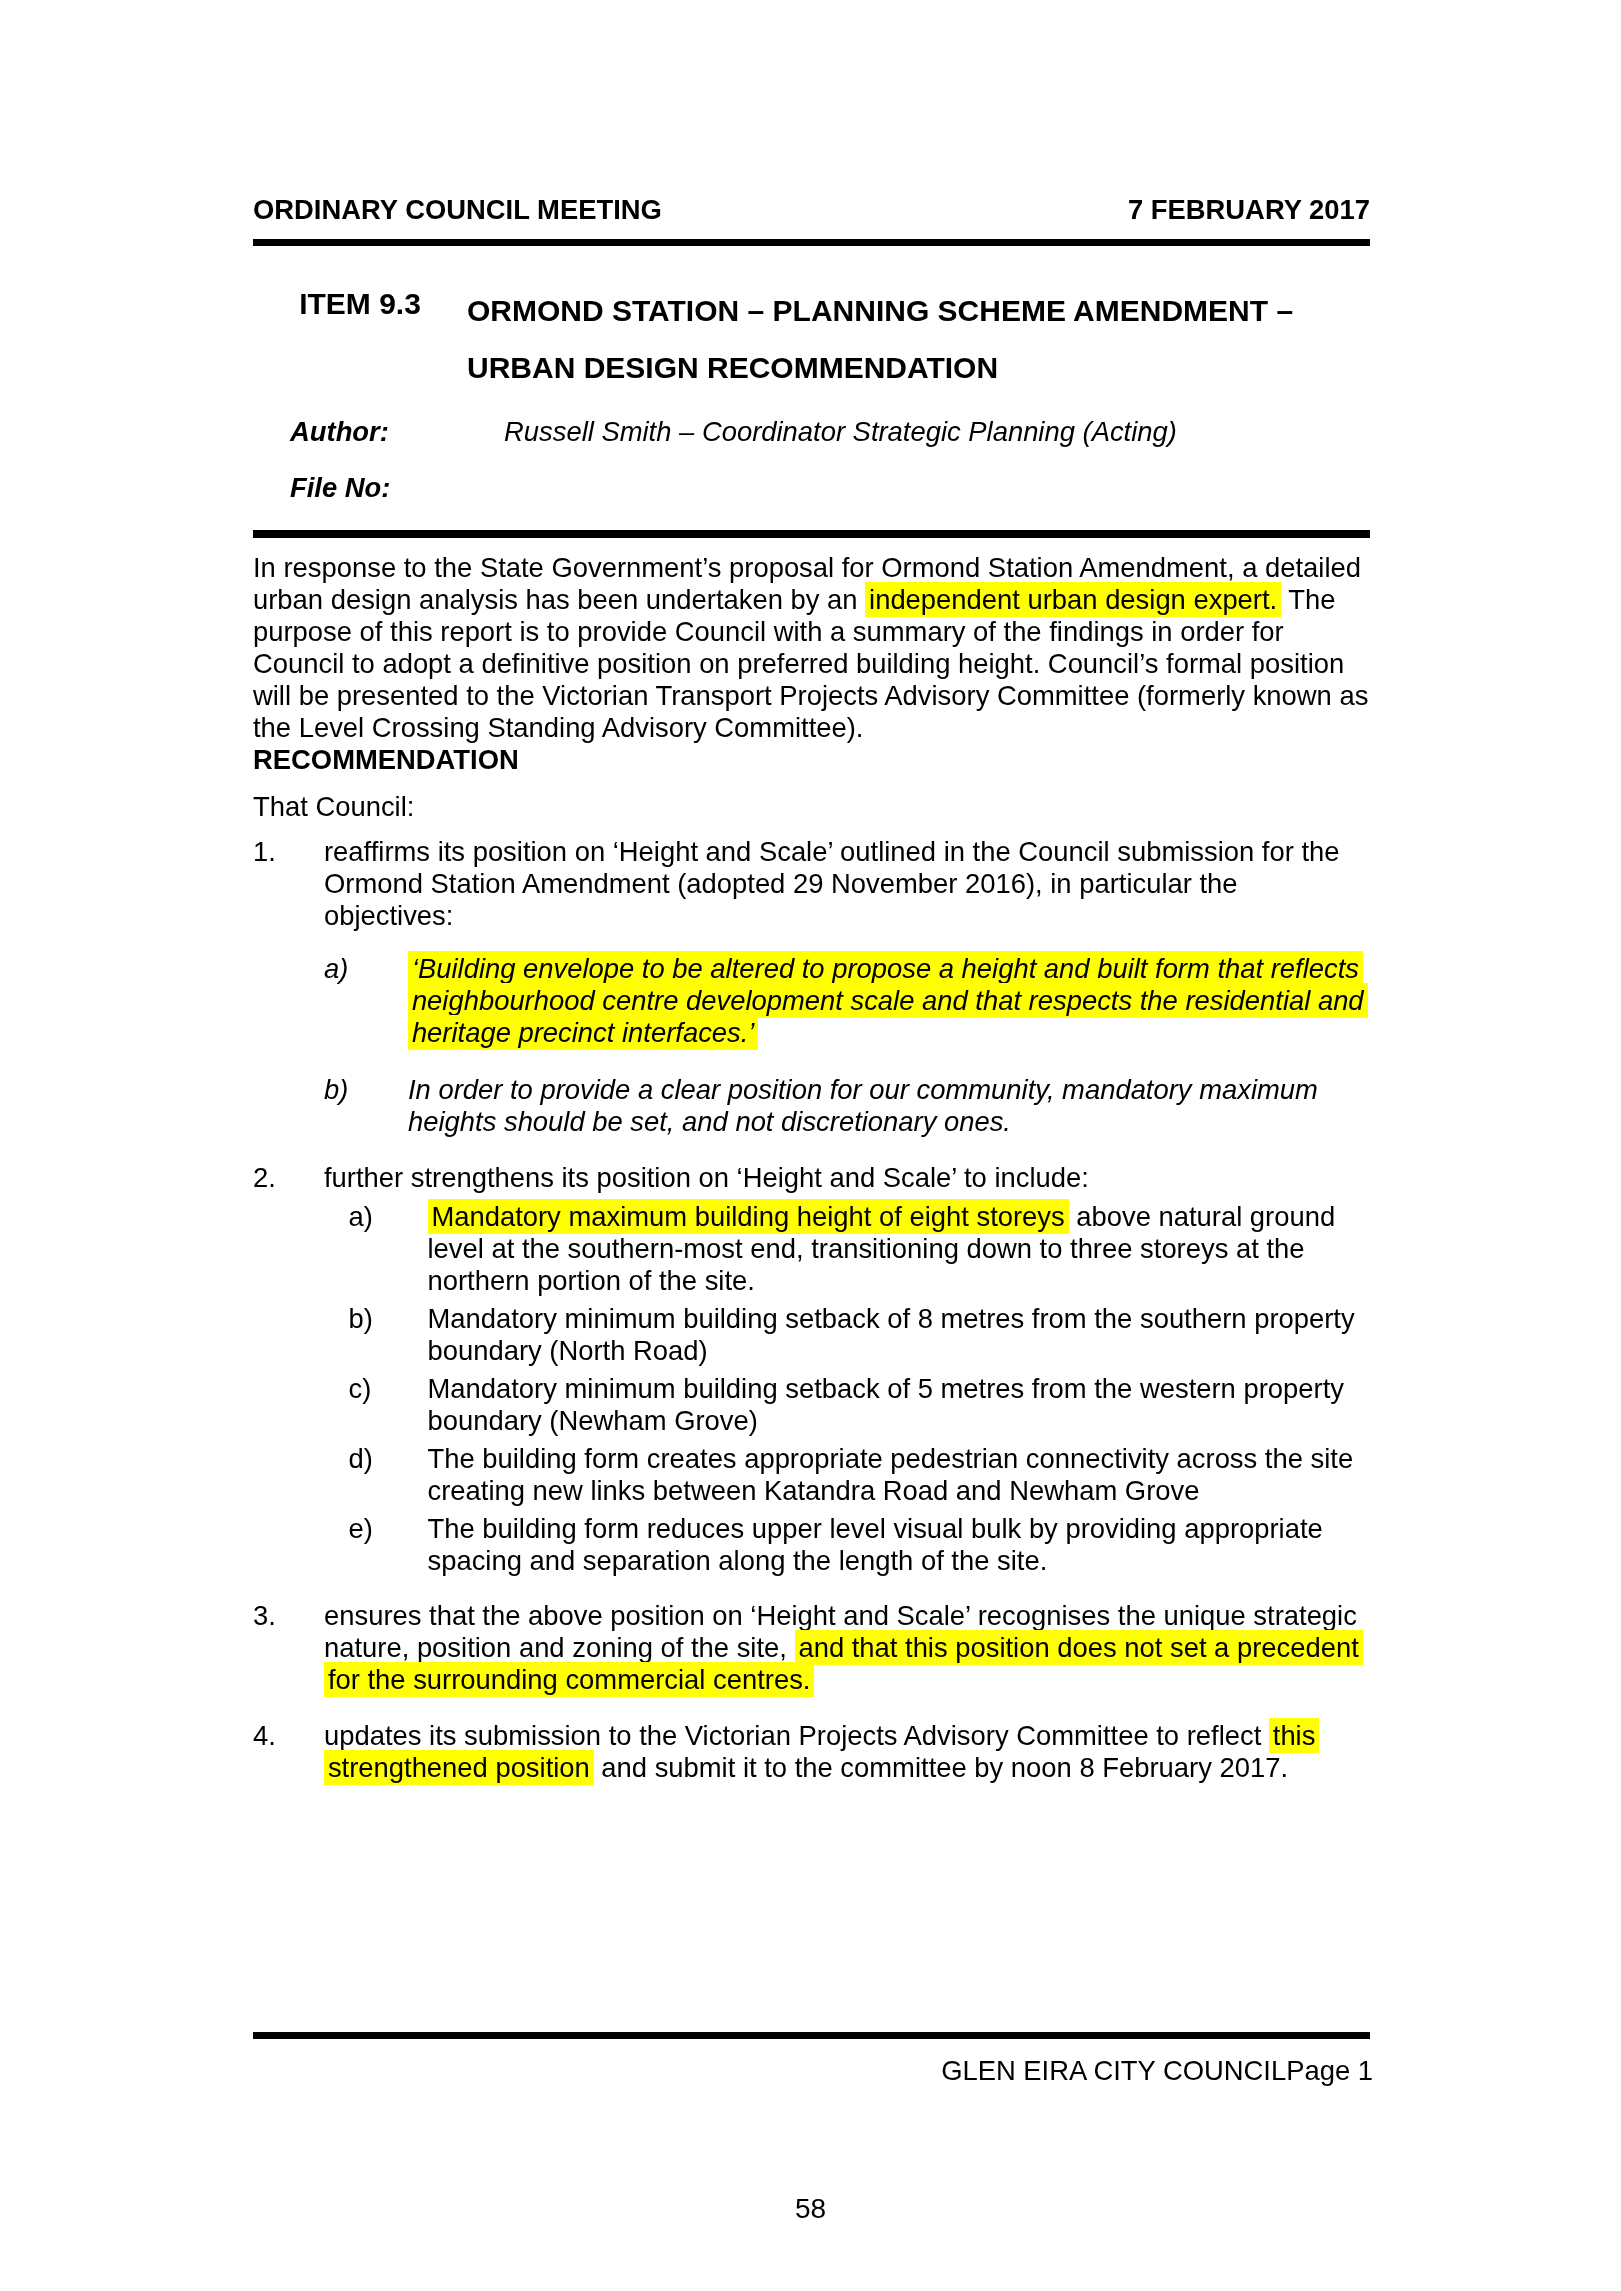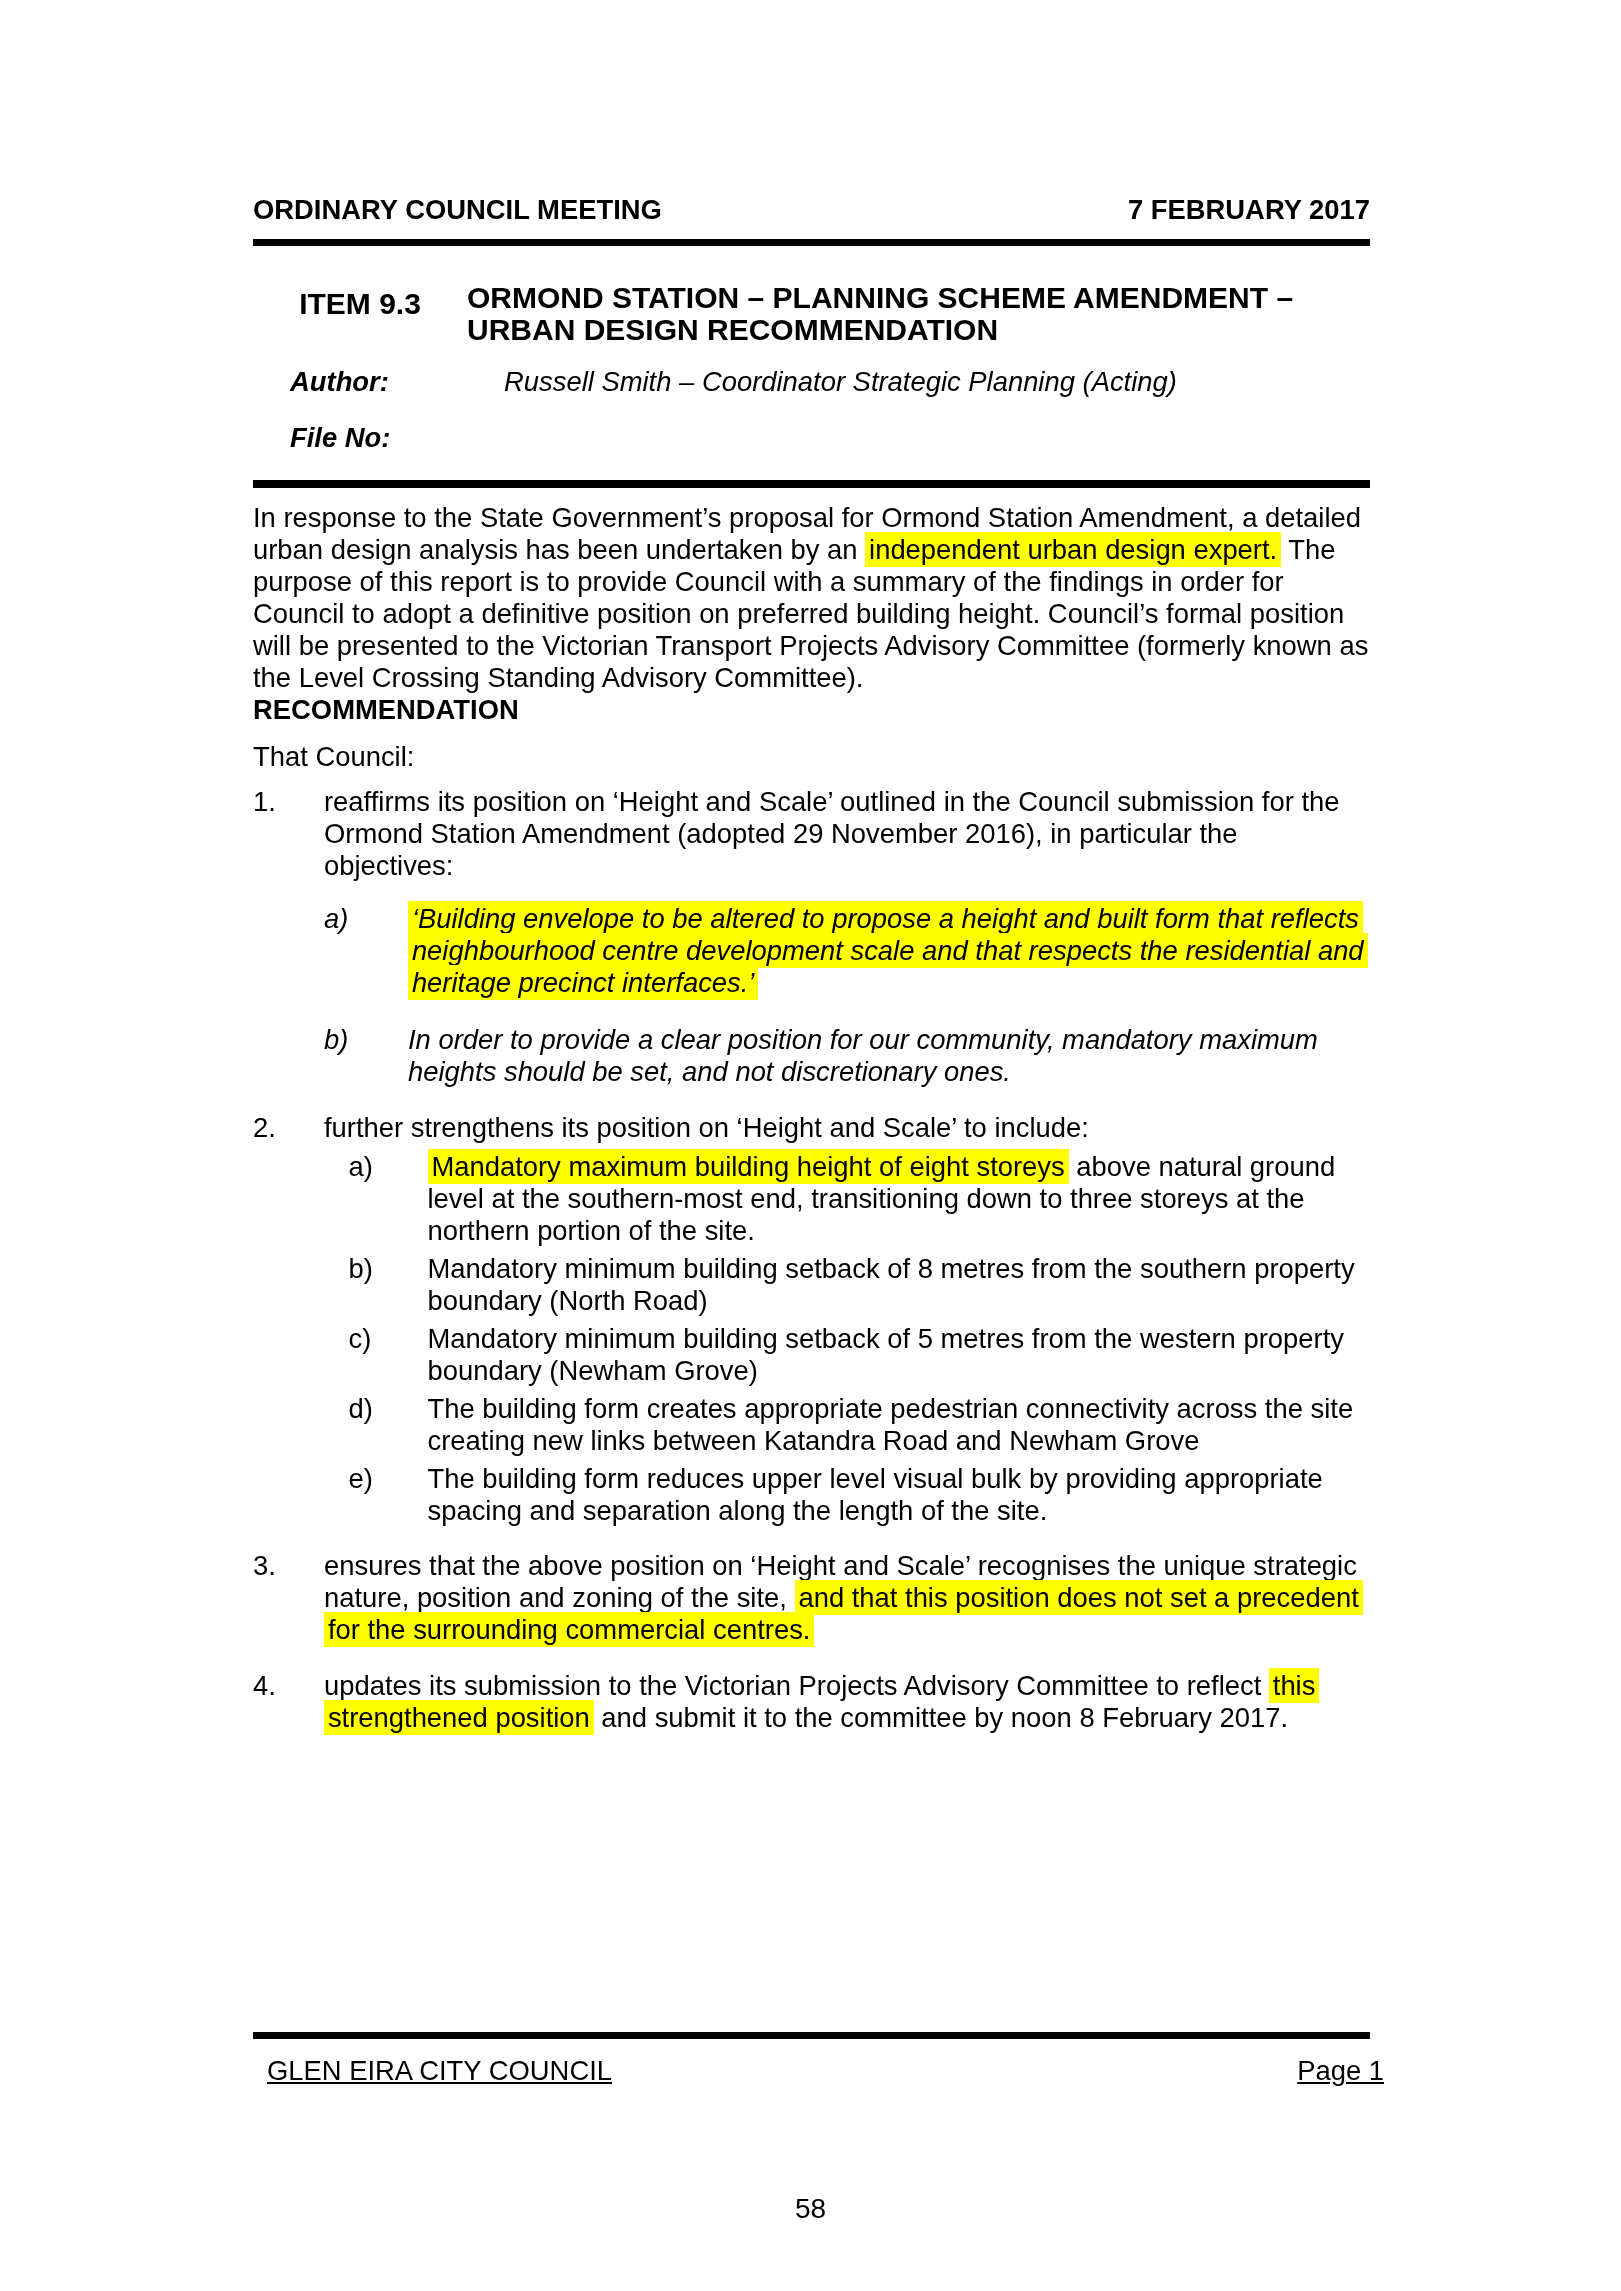--- a/index.html
+++ b/index.html
@@ -34,21 +34,21 @@
   .rule-top { margin-top: 12.7px; }
   .rule-mid { margin-top: 26.5px; }
   .item-block {
     display: flex;
     margin-top: 36px;
     font-size: 30px;
     font-weight: bold;
     line-height: 43px;
   }
   .item-number { width: 214px; flex-shrink: 0; text-align: center; }
-  .item-title { width: 902px; margin: 0; font-size: 30px; line-height: 32px; }
+  .item-title { width: 902px; margin: 0; font-size: 30px; line-height: 57px; }
   .meta-rows { margin-top: 19.6px; }
   .meta-row { display: flex; margin-bottom: 23.5px; font-style: italic; }
   .meta-label { width: 214px; flex-shrink: 0; font-weight: bold; margin-left: 37px; }
   .meta-value.bold { font-weight: bold; }
   h2.section-heading {
     font-size: 27.4px;
     font-weight: bold;
     margin: 0;
     line-height: 32px;
   }
@@ -78,26 +78,25 @@
     -webkit-box-decoration-break: clone;
   }
   .footer-rule {
     position: absolute;
     left: 253px; top: 2032px;
     width: 1117px; height: 6.9px;
     background: var(--ink);
   }
   .doc-footer {
     position: absolute;
-    left: 267px; top: 2055px;
+    left: 256px; top: 2055px;
     width: 1117px;
     display: flex;
-    justify-content: space-between;
-    font-size: 27.4px;
-    text-decoration: underline;
+    justify-content: flex-end;
+    font-size: 27.4px;
   }
   .pdf-page-number {
     position: absolute;
     left: 0; top: 2193px;
     width: 1621px;
     text-align: center;
     font-size: 28px;
   }
 </style>
 </head>

